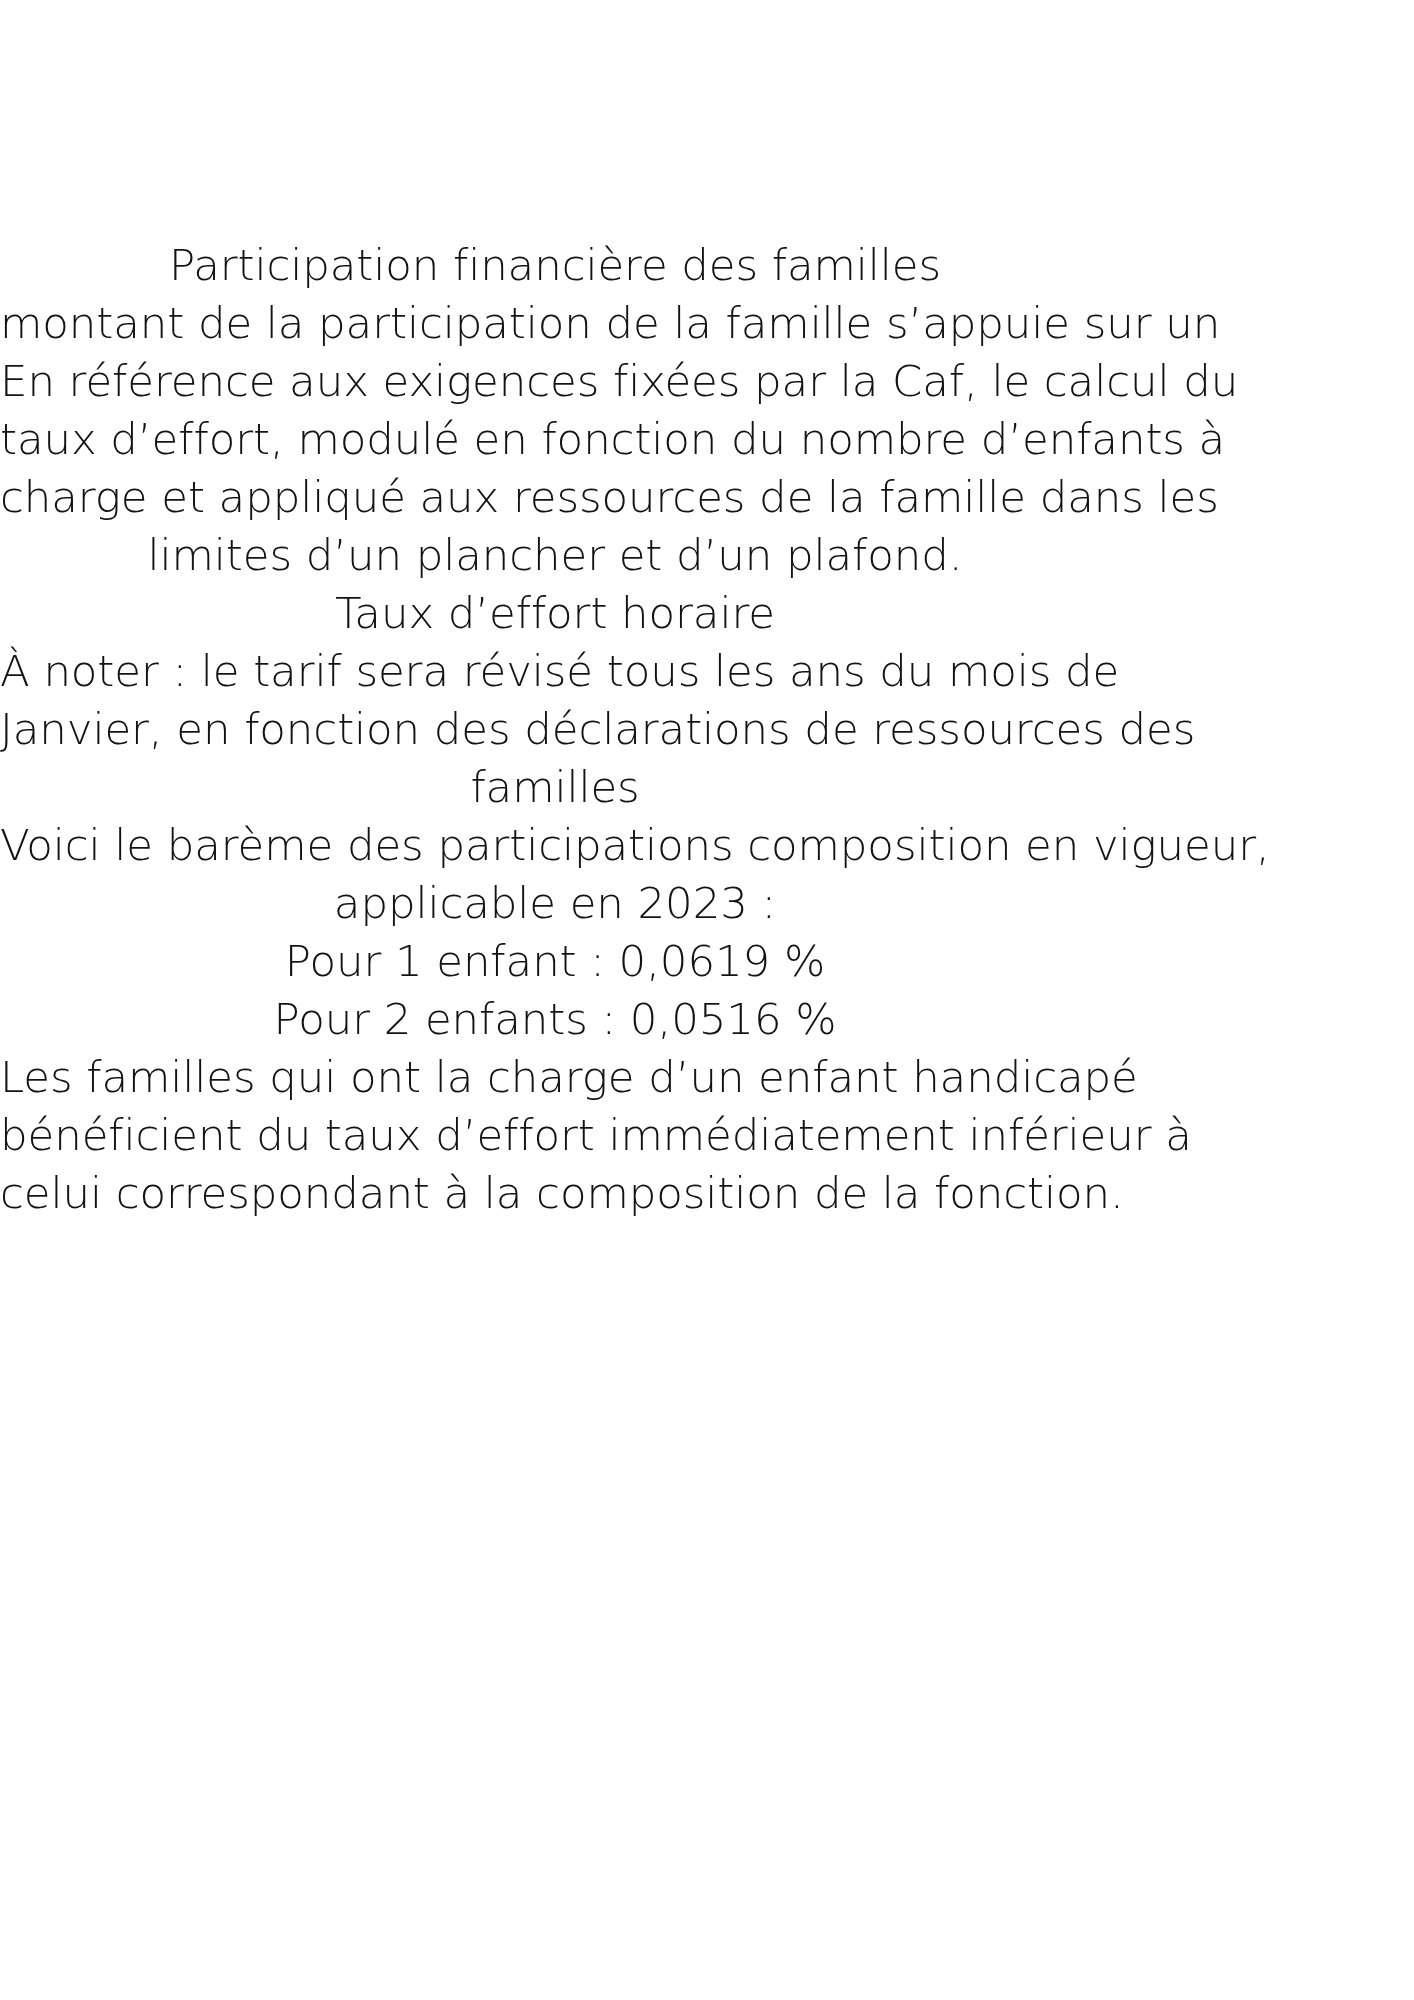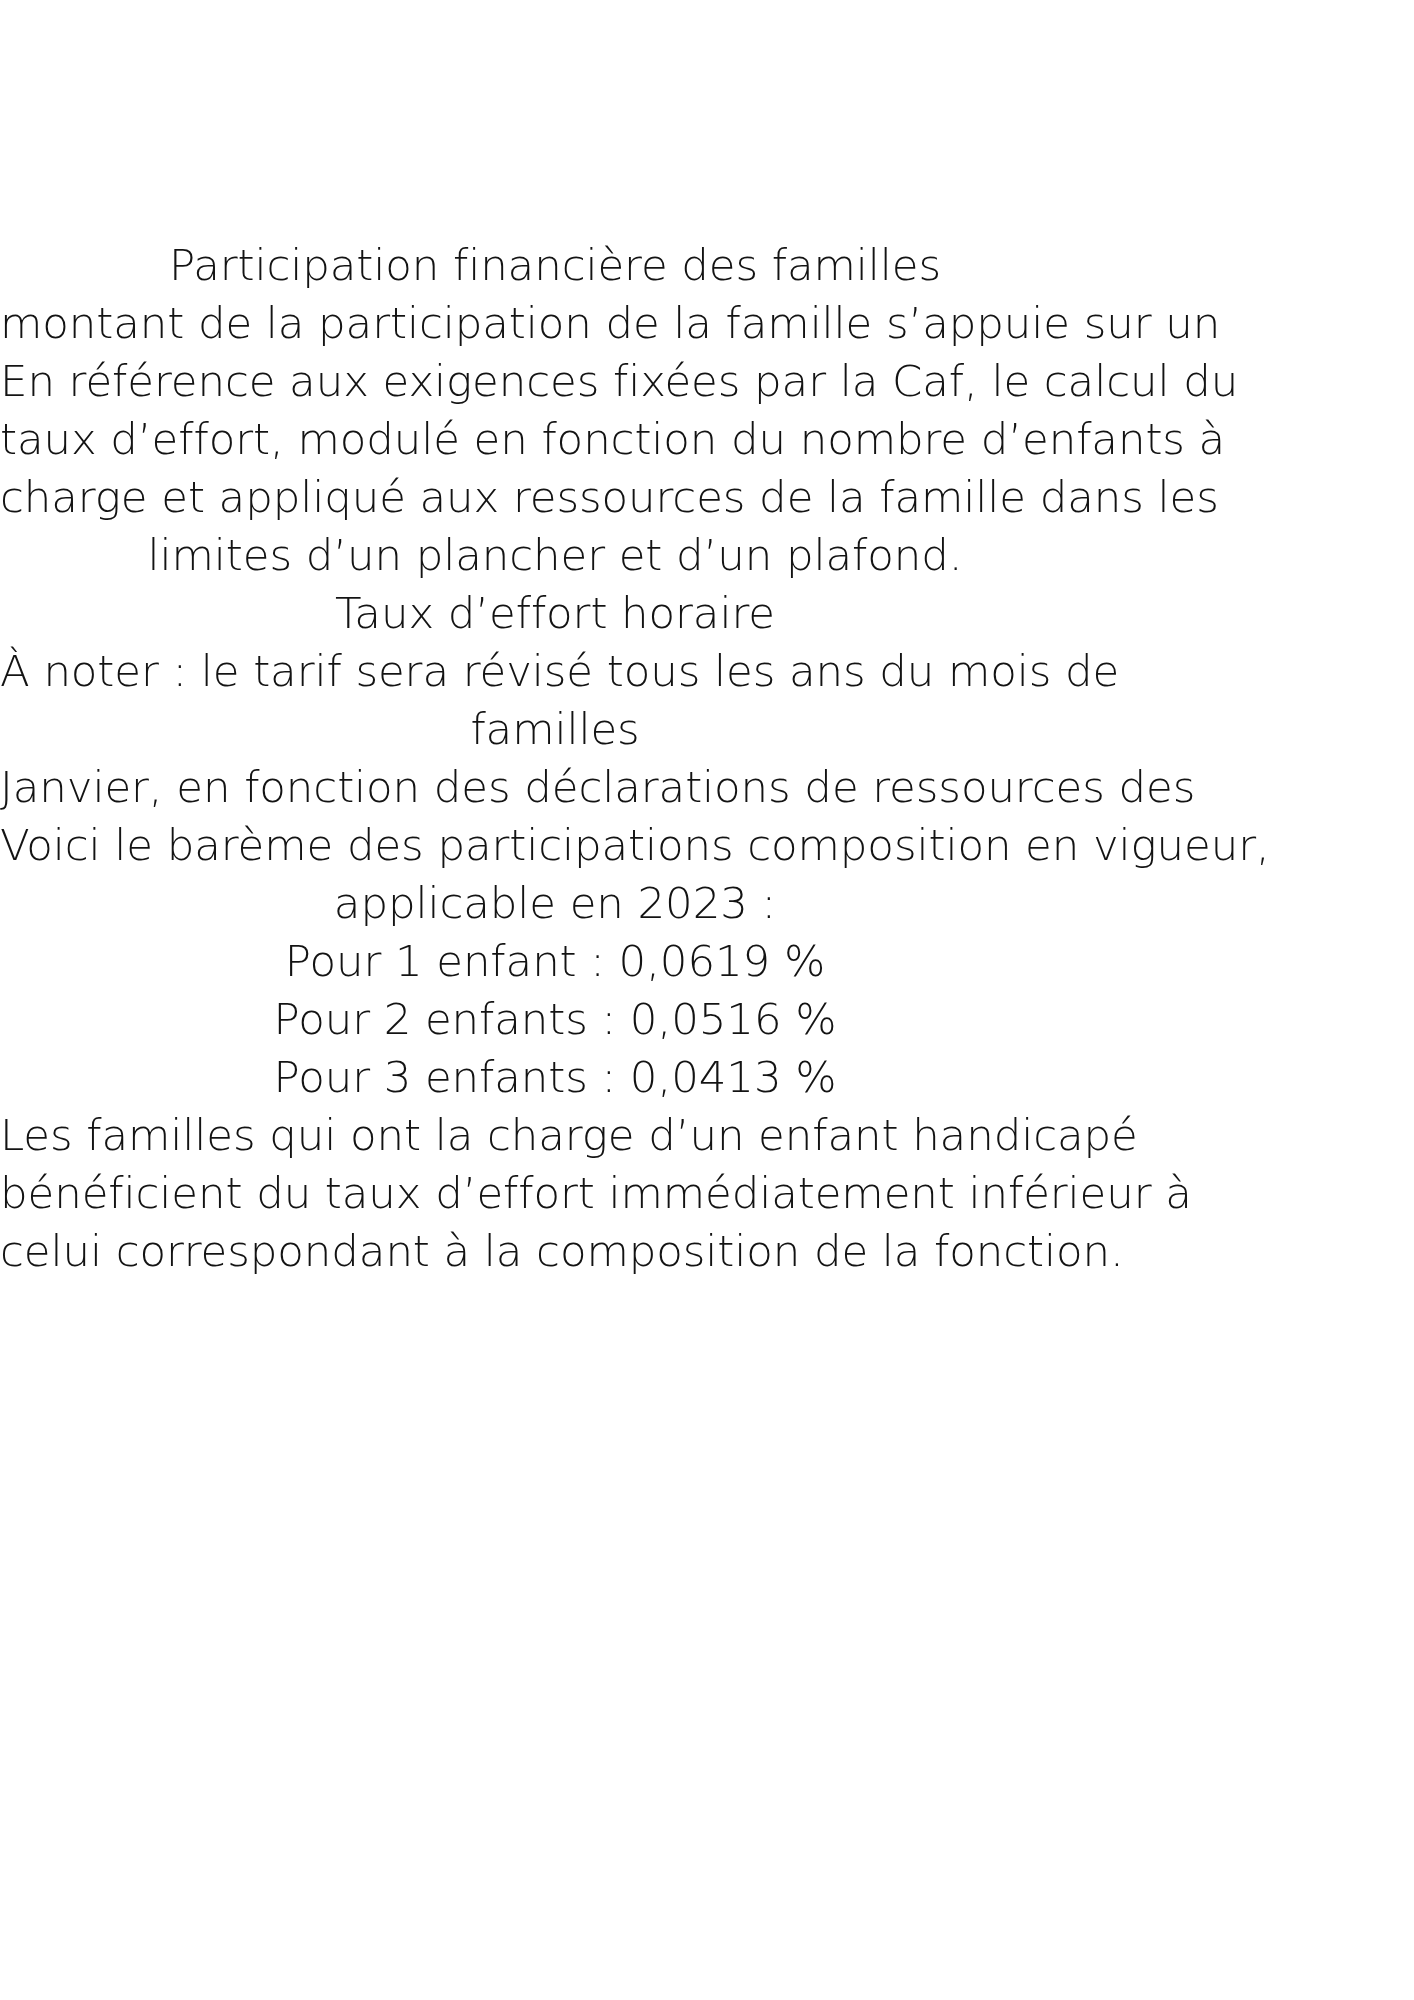--- a/index.html
+++ b/index.html
@@ -53,28 +53,27 @@
 
     <span class="line">montant de la participation de la famille s’appuie sur un</span>
     <span class="line">En référence aux exigences fixées par la Caf, le calcul du</span>
     <span class="line">taux d’effort, modulé en fonction du nombre d’enfants à</span>
     <span class="line">charge et appliqué aux ressources de la famille dans les</span>
     <span class="line">limites d’un plancher et d’un plafond.</span>
 
     <span class="line">Taux d’effort horaire</span>
 
     <span class="line">À noter : le tarif sera révisé tous les ans du mois de</span>
+    <span class="line">Janvier, en fonction des déclarations de ressources des</span>
     <span class="line">familles</span>
-    <span class="line">Janvier, en fonction des déclarations de ressources des</span>
 
     <span class="line">Voici le barème des participations composition en vigueur,</span>
     <span class="line">applicable en 2023 :</span>
 
     <span class="line">Pour 1 enfant : 0,0619 %</span>
     <span class="line">Pour 2 enfants : 0,0516 %</span>
-    <span class="line">Pour 3 enfants : 0,0413 %</span>
 
     <span class="line">Les familles qui ont la charge d’un enfant handicapé</span>
     <span class="line">bénéficient du taux d’effort immédiatement inférieur à</span>
     <span class="line">celui correspondant à la composition de la fonction.</span>
 
   </div>
 </div>
 
 </body></html>

